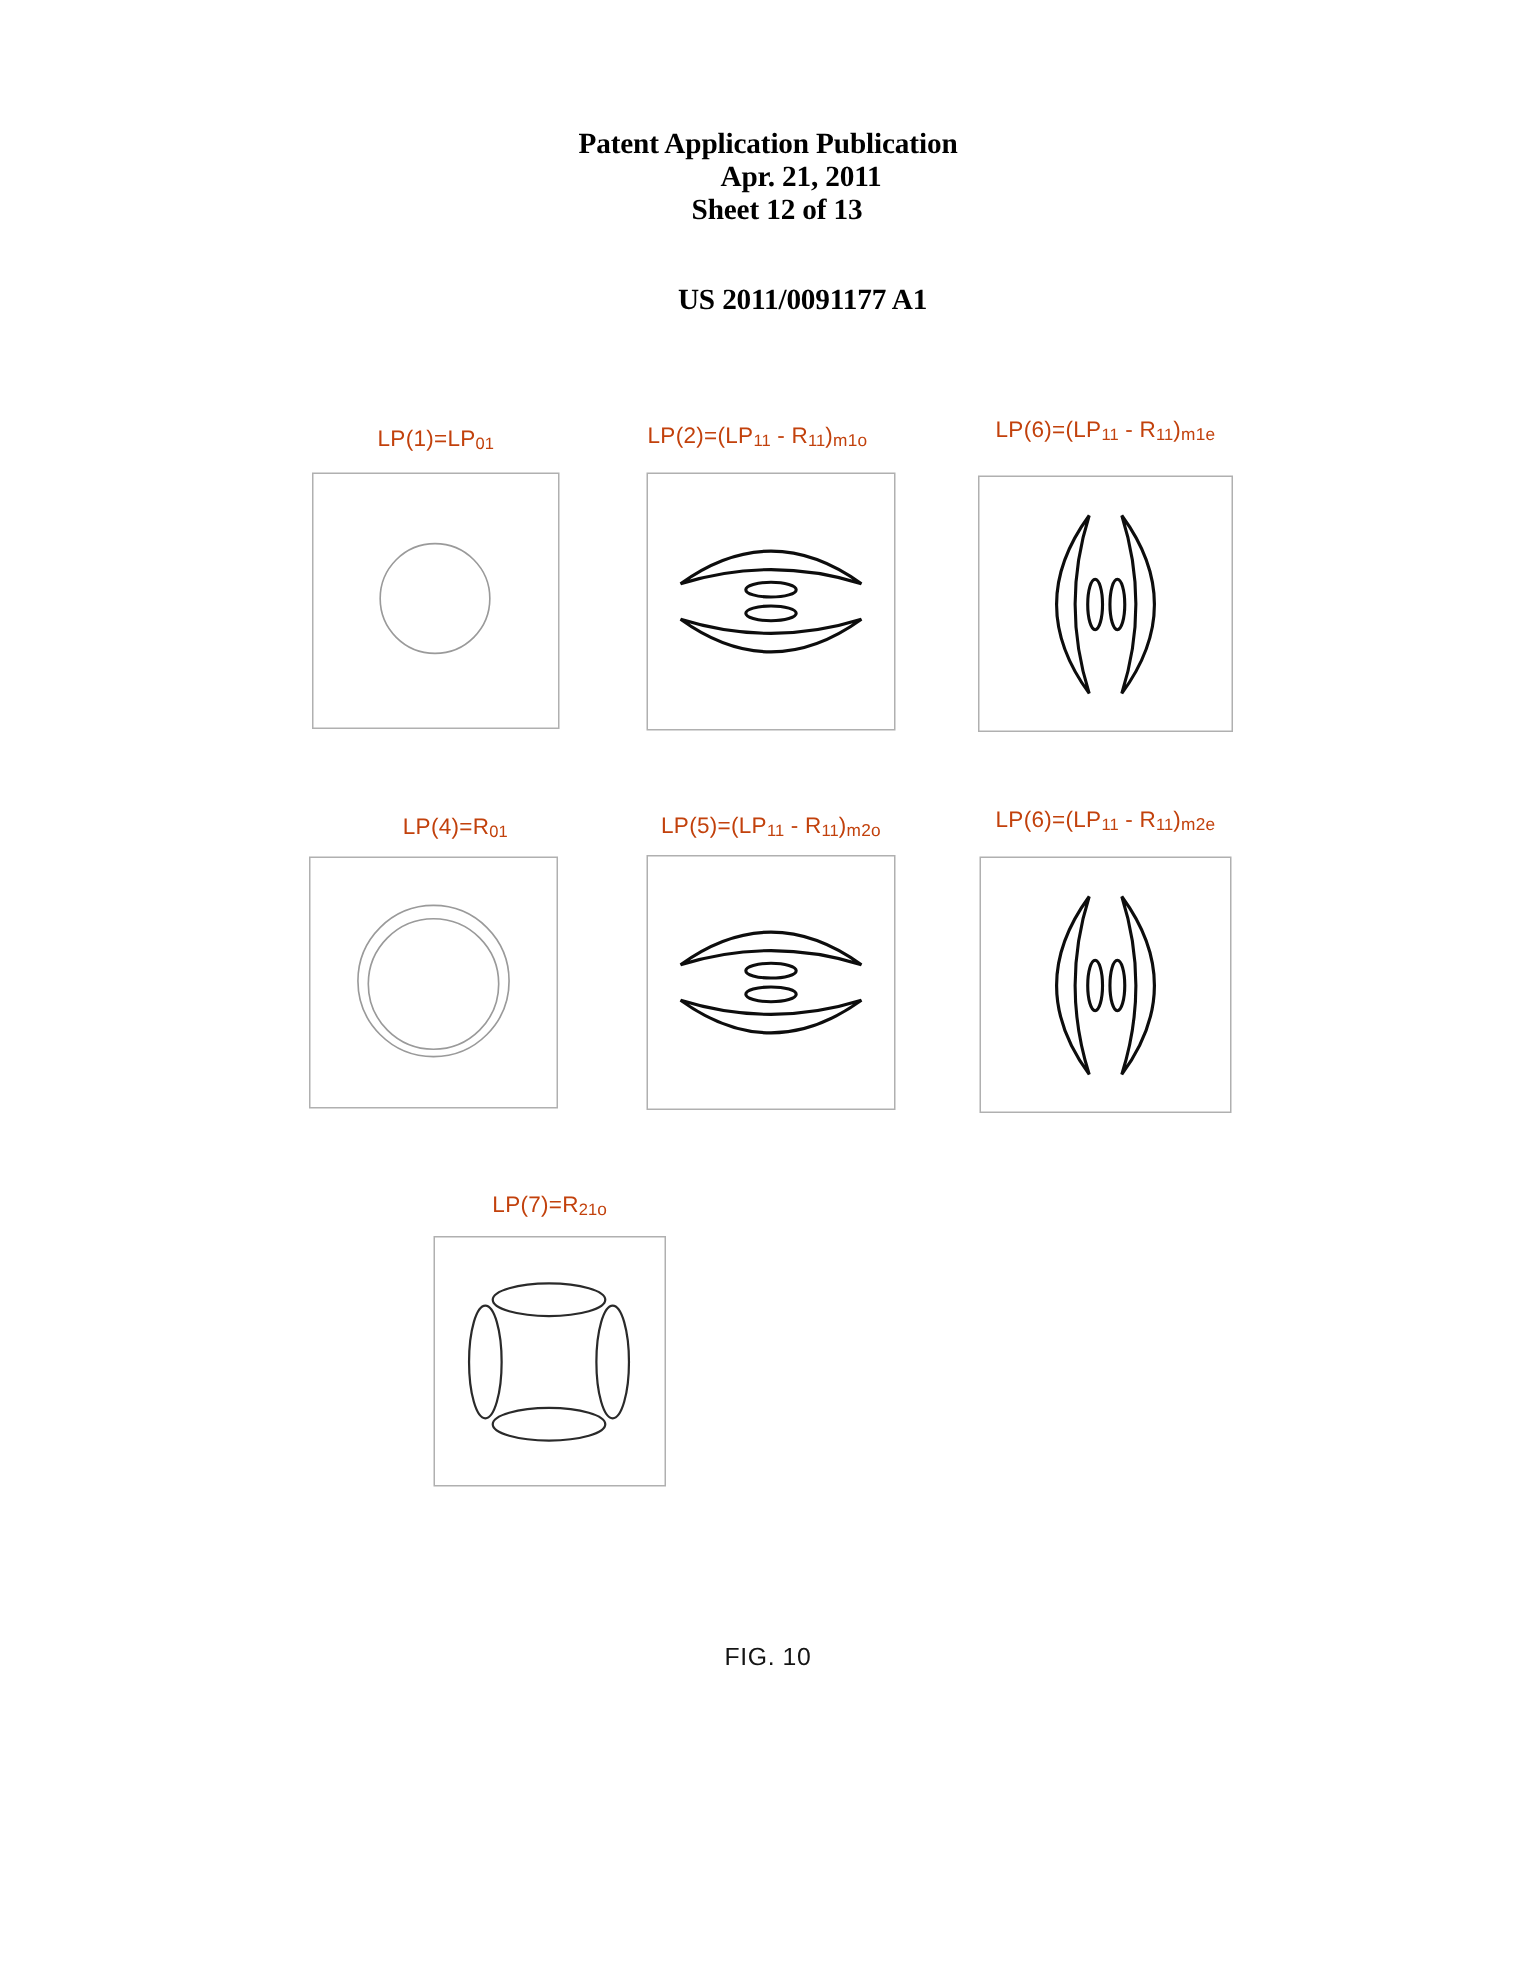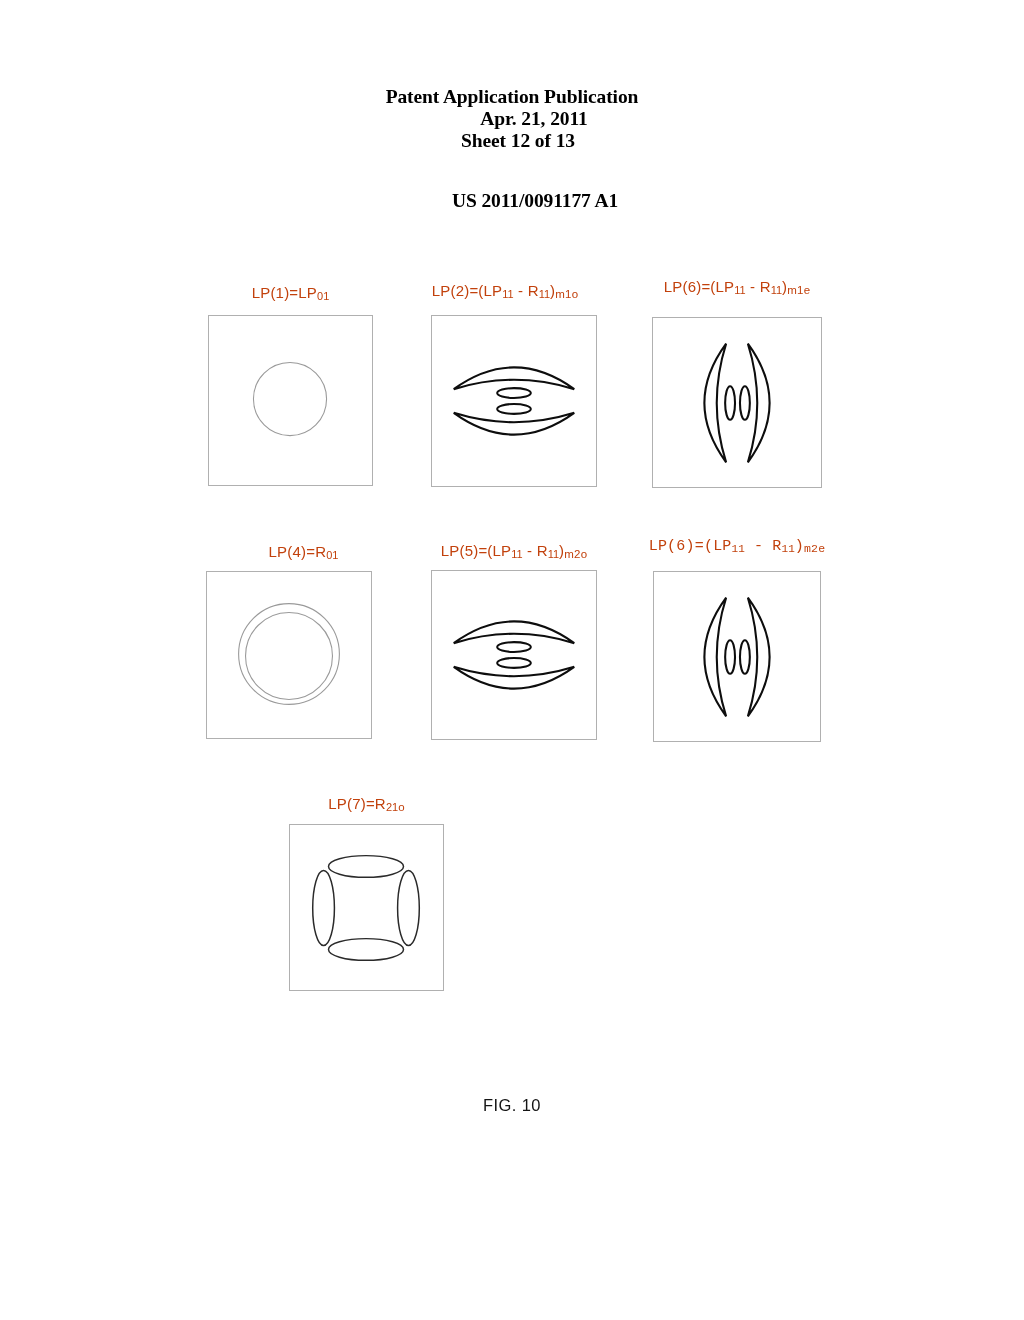--- a/index.html
+++ b/index.html
@@ -187,21 +187,21 @@
       <svg viewBox="0 0 166 170" preserveAspectRatio="none">
         <path class="mode-strong" d="M 22 73 Q 83 29 144 73 Q 83 54 22 73 Z"></path>
         <path class="mode-strong" d="M 22 97 Q 83 116 144 97 Q 83 141 22 97 Z"></path>
         <ellipse class="mode-strong" cx="83" cy="77" rx="17" ry="5" stroke-width="1.8"></ellipse>
         <ellipse class="mode-strong" cx="83" cy="93" rx="17" ry="5" stroke-width="1.8"></ellipse>
       </svg>
     </div>
   </div>
 
   <div class="panel" style="left:653px; top:538px; width:168px; height:204px;">
-    <div class="panel-label" style="top:0px;font-family:Liberation Mono, monospace;">
+    <div class="panel-label" style="top:0px;">
       <span>LP(6)=(LP</span><sub>11</sub><span> - R</span><sub>11</sub><span>)</span><span class="suffix">m2e</span>
     </div>
     <div class="panel-box" style="left:0px; top:33px; width:168px; height:171px;">
       <svg viewBox="0 0 168 171" preserveAspectRatio="none">
         <path class="mode-strong" d="M 73 26 Q 29 86 73 146 Q 54 86 73 26 Z"></path>
         <path class="mode-strong" d="M 95 26 Q 139 86 95 146 Q 114 86 95 26 Z"></path>
         <ellipse class="mode-strong" cx="77" cy="86" rx="5" ry="17" stroke-width="1.8"></ellipse>
         <ellipse class="mode-strong" cx="92" cy="86" rx="5" ry="17" stroke-width="1.8"></ellipse>
       </svg>
     </div>

